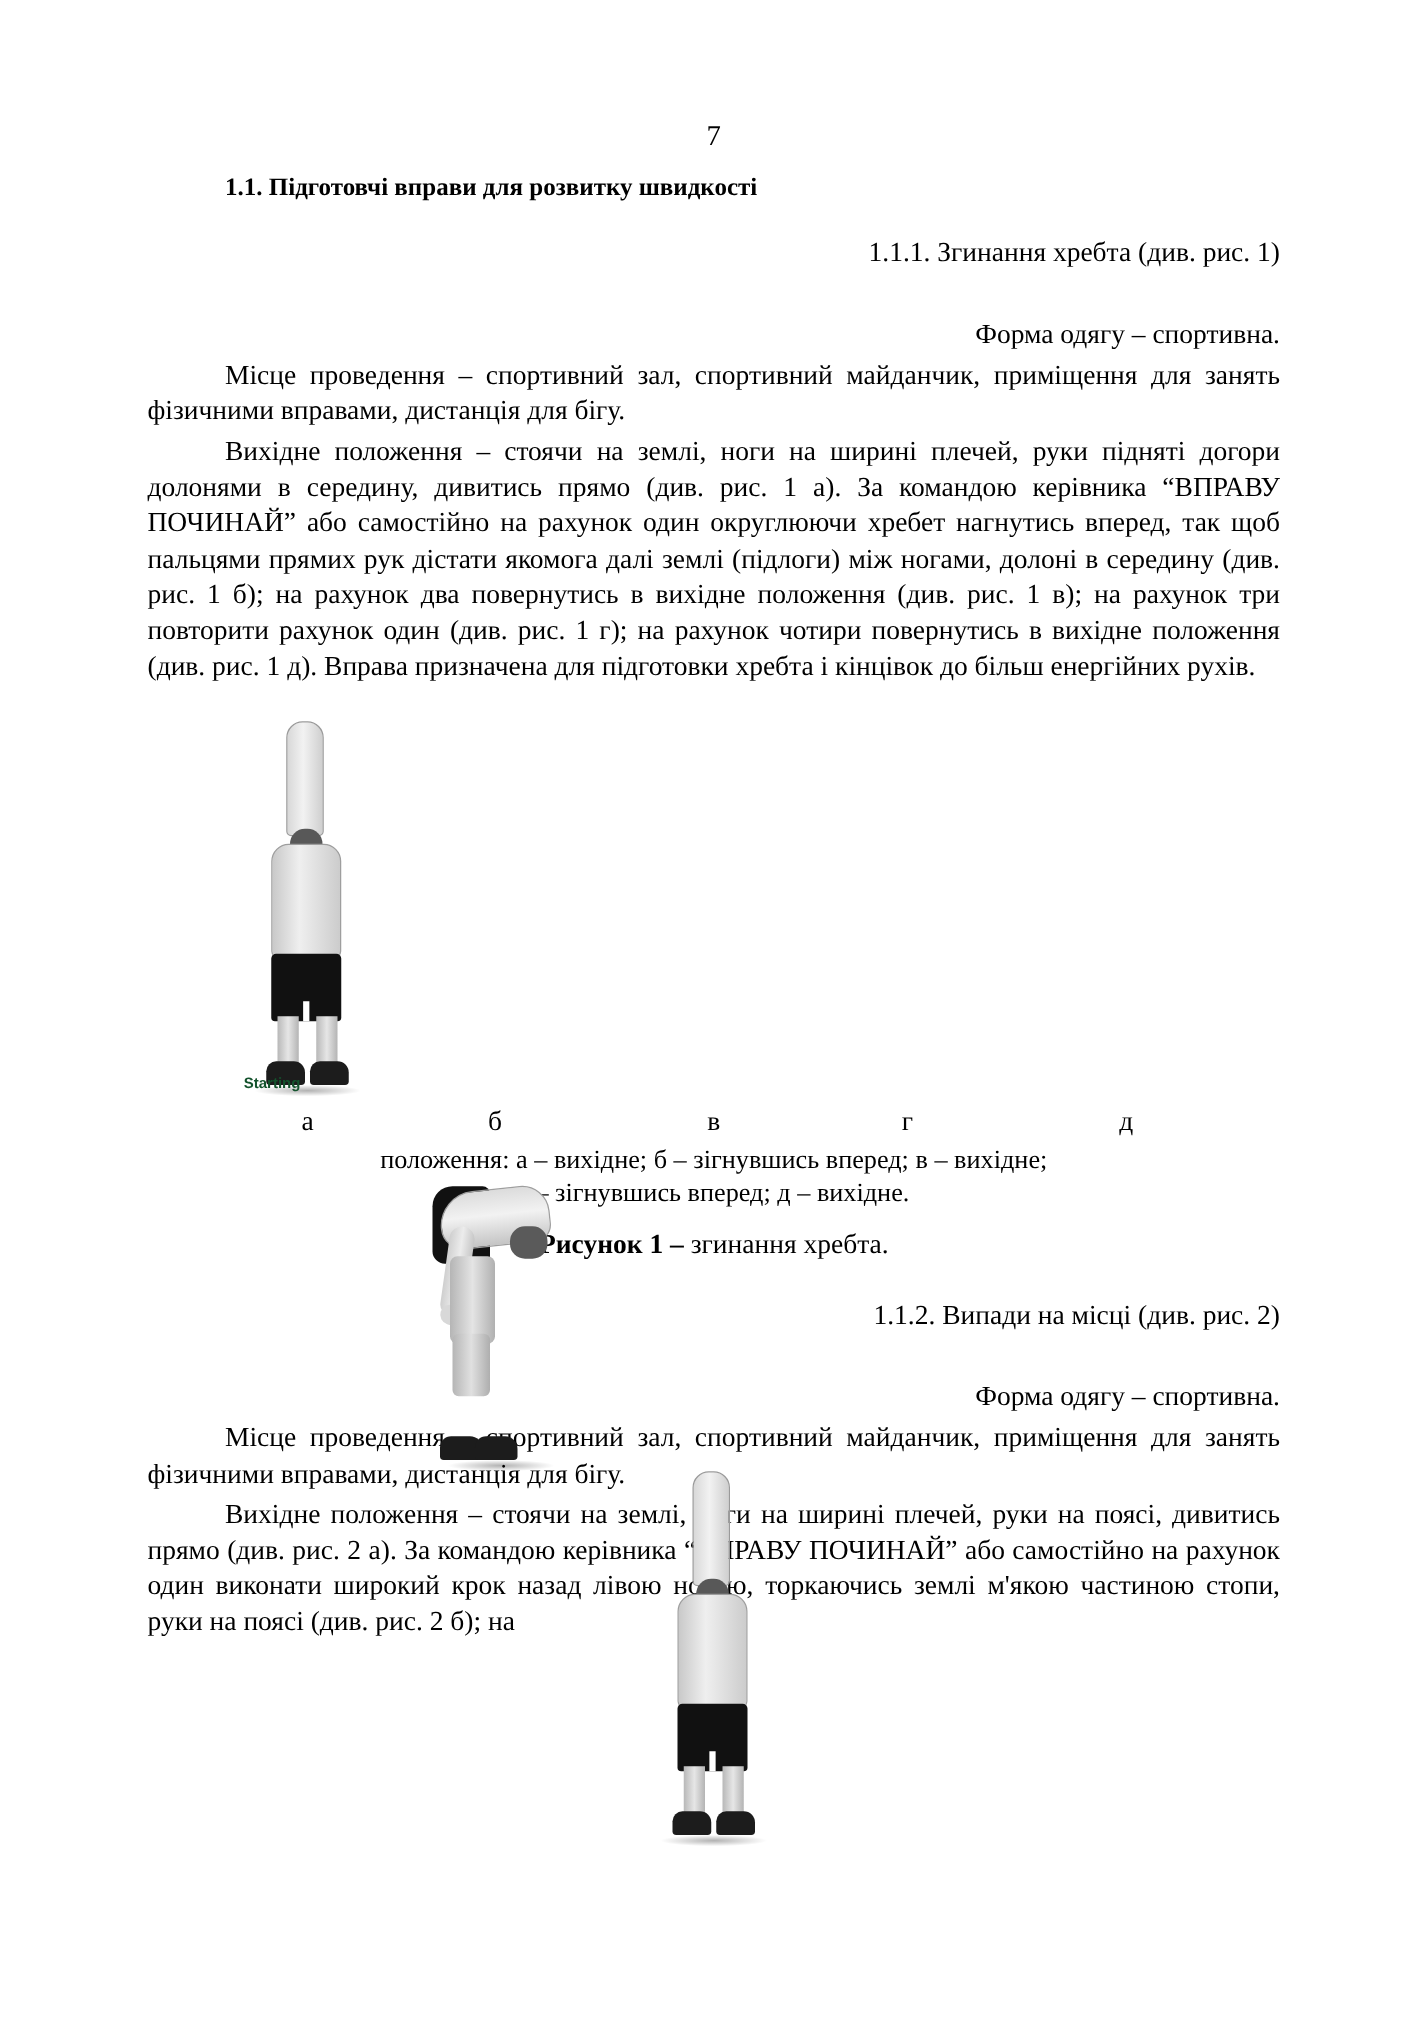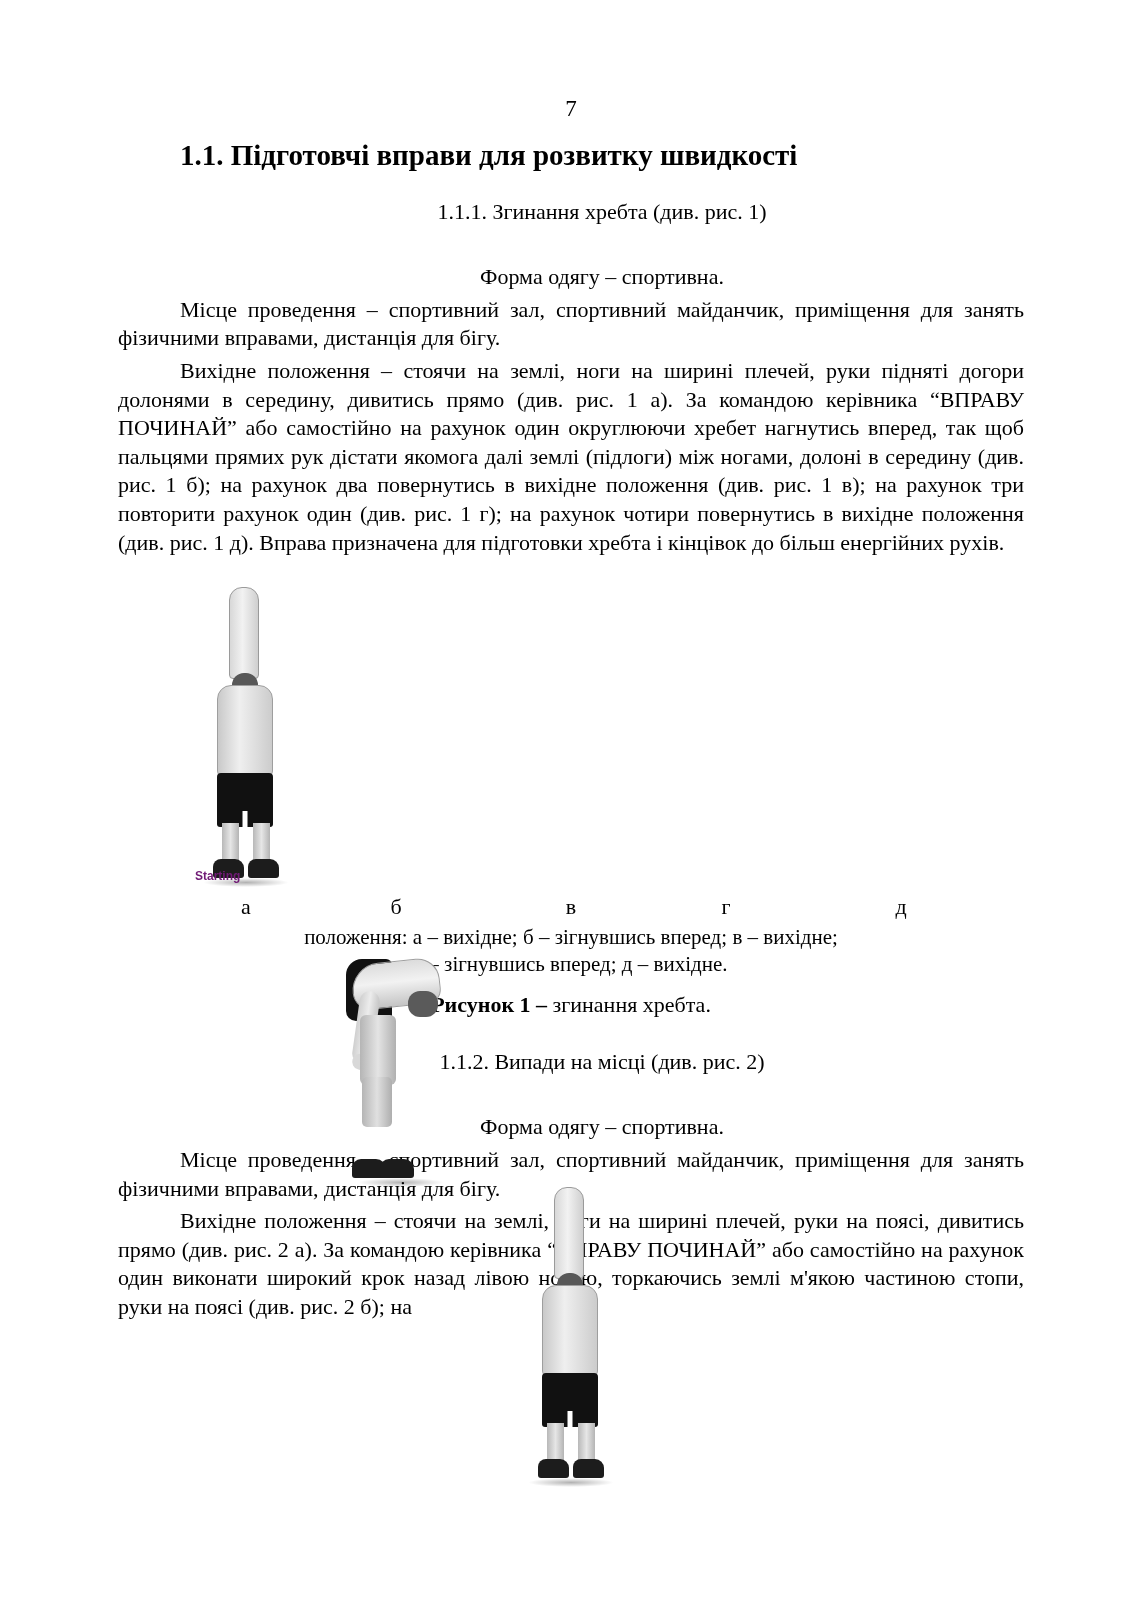--- a/index.html
+++ b/index.html
@@ -34,37 +34,37 @@
     text-align: justify;
     text-align-last: left;
     text-transform: uppercase;
     letter-spacing: 0.2px;
   }
   h1.doc-title .indent {
     display: inline-block;
     width: 62px;
   }
   h2.section-title {
-    font-size: 29px;
+    font-size: 20px;
     font-weight: bold;
     margin: 0 0 26px 0;
     text-indent: 62px;
   }
   p.para {
     font-size: 22px;
     line-height: 1.30;
     margin: 0 0 4px 0;
     text-align: justify;
     text-indent: 62px;
   }
   p.para.spaced-before {
     margin-top: 37px;
   }
   p.para.nojust {
-    text-align: center;
+    text-align: right;
   }
   .figure {
     margin: 30px 0 0 0;
   }
   .figure-images {
     position: relative;
     height: 305px;
     margin: 0 auto;
     width: 800px;
   }
@@ -240,21 +240,21 @@
   }
   .bend .shoe-l { left: 6px; }
   .bend .shoe-r { left: 34px; }
 
   .fig-watermark {
     position: absolute;
     bottom: 4px;
     left: 4px;
     font-size: 12px;
     font-weight: bold;
-    color: #701a75;
+    color: #14532d;
     font-family: "Liberation Sans", sans-serif;
   }
 </style>
 </head>
 <body>
 
 <div class="page">
 
   <div class="page-number">7</div>
 

